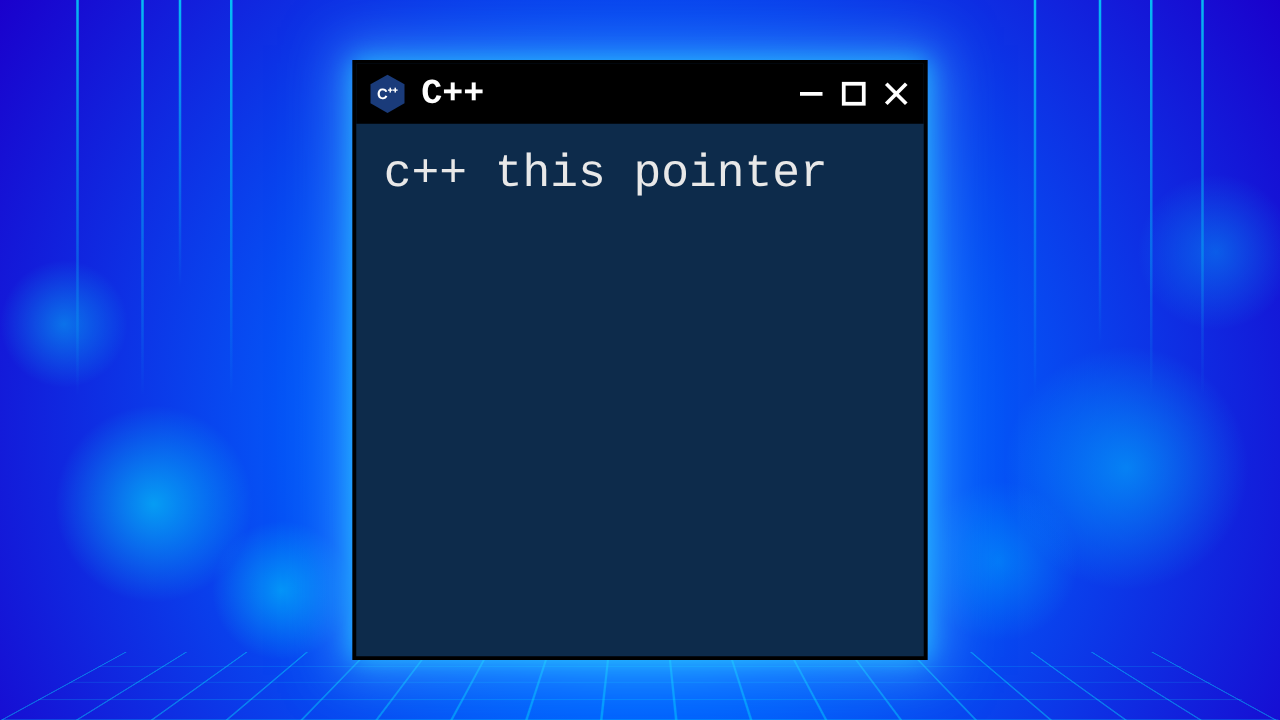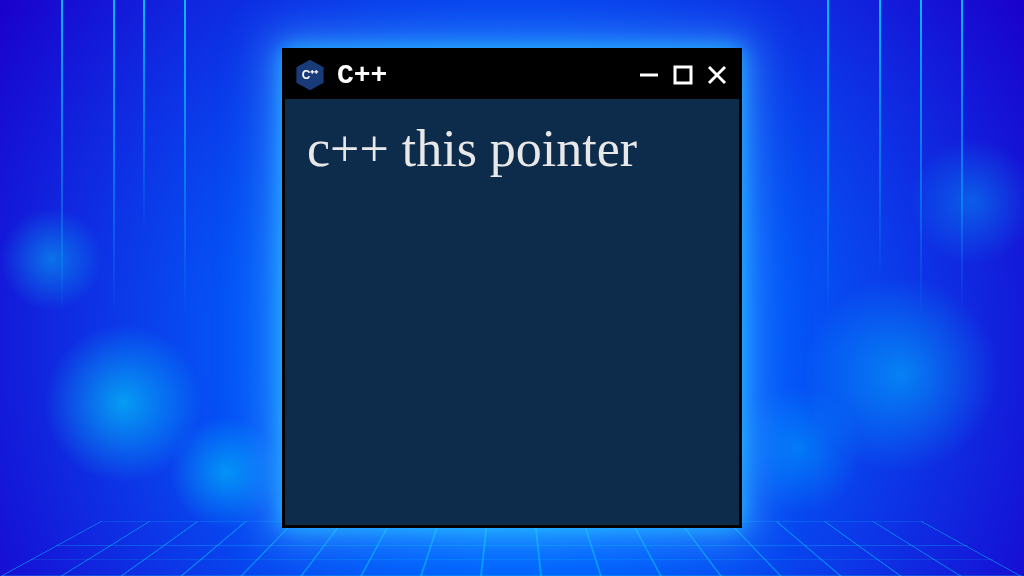--- a/index.html
+++ b/index.html
@@ -99,23 +99,23 @@
       display: flex;
       align-items: center;
       justify-content: center;
       cursor: pointer;
     }
     .ctrl svg { display: block; }
     .content {
       flex: 1;
       padding: 20px 22px;
       color: #e8e8e8;
-      font-size: 52px;
+      font-size: 37px;
       line-height: 1.15;
-      font-family: Liberation Serif, serif;
+      font-family: Liberation Mono, monospace;
       white-space: pre-wrap;
       word-break: break-word;
     }
   </style>
 </head>
 <body>
 
 <div class="bg-deco">
   <div class="vline vl1"></div>
     <div class="vline vl2"></div>

